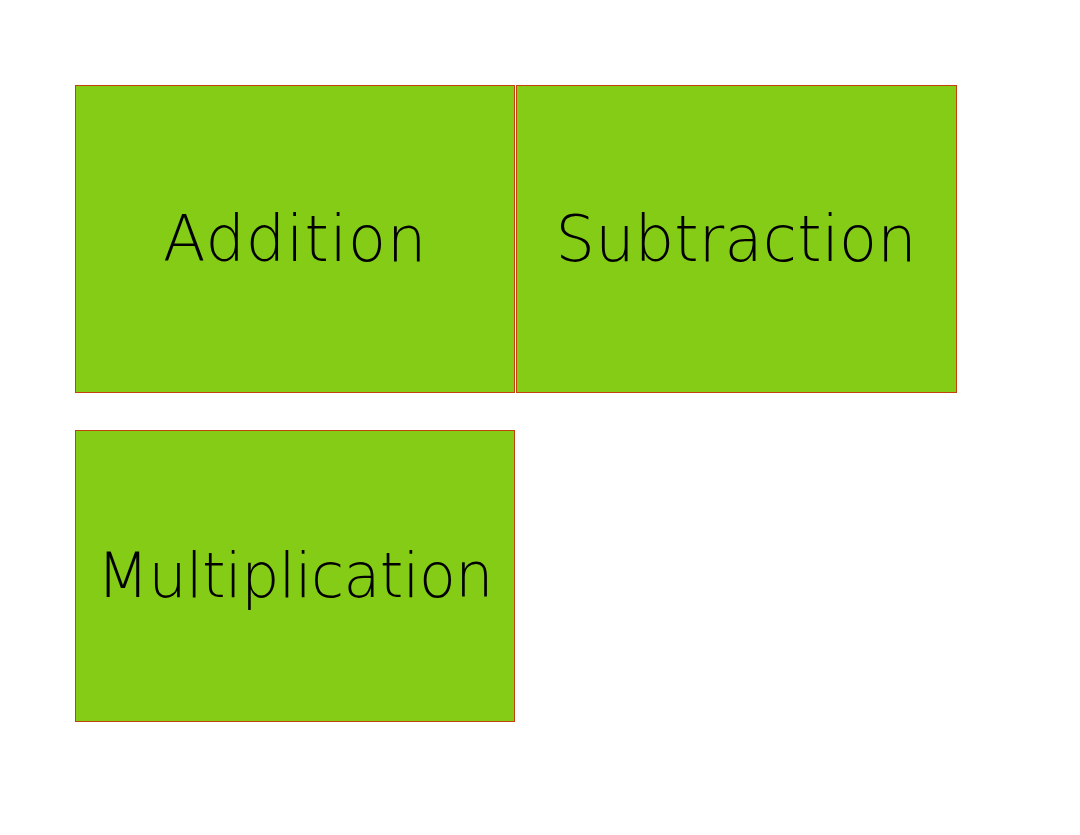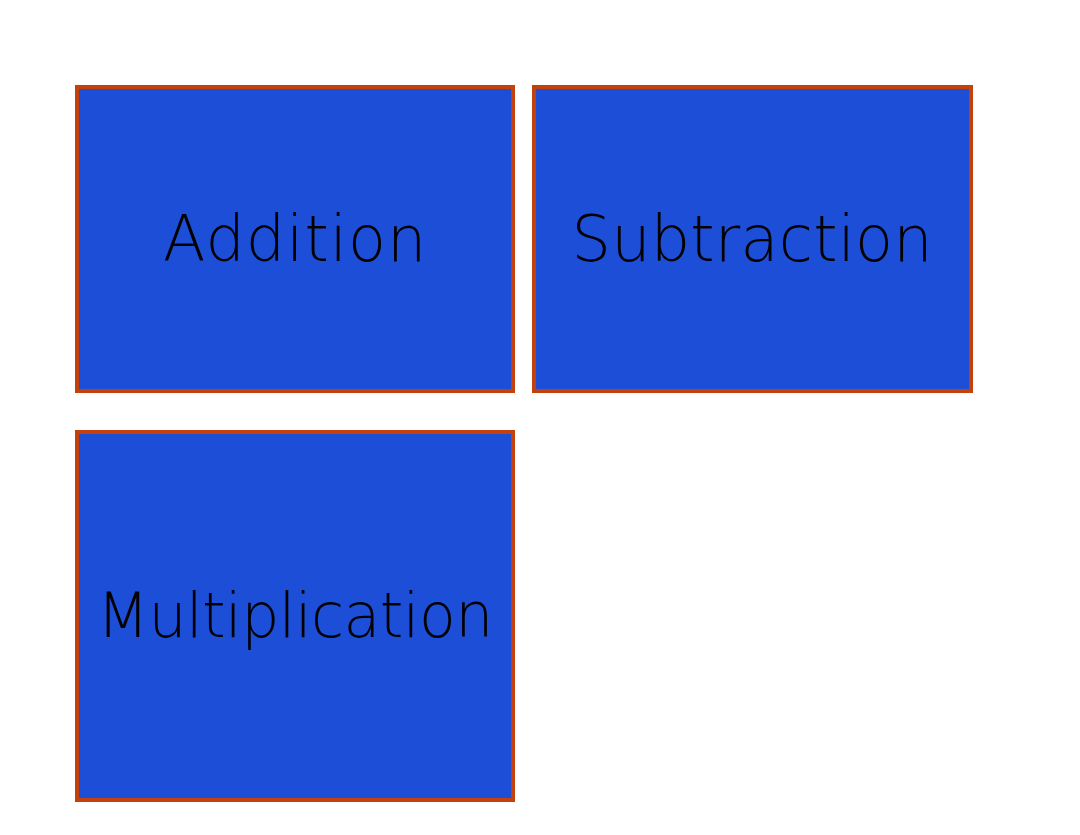--- a/index.html
+++ b/index.html
@@ -19,33 +19,33 @@
   #card-sheet {
     position: relative;
     width: 1080px;
     height: 835px;
     background: #ffffff;
   }
 
   .card {
     position: absolute;
     box-sizing: border-box;
-    background: #1d4ed8;
-    border: 4px solid #c2410c;
+    background: #84cc16;
+    border: 1px solid #c2410c;
     display: flex;
     align-items: center;
     justify-content: center;
     overflow: hidden;
   }
 
   
   .card.col-1 { left: 75px;  width: 440px; }
-  .card.col-2 { left: 532px; width: 441px; }
+  .card.col-2 { left: 516px; width: 441px; }
   .card.row-1 { top: 85px;   height: 308px; }
-  .card.row-2 { top: 430px;  height: 372px; }
+  .card.row-2 { top: 430px;  height: 292px; }
 
   
   .card-label {
     display: block;
     color: #000000;
     font-family: "DejaVu Sans", sans-serif;
     font-weight: 300;
     font-size: 64px;
     line-height: 1;
     letter-spacing: 0.5px;

